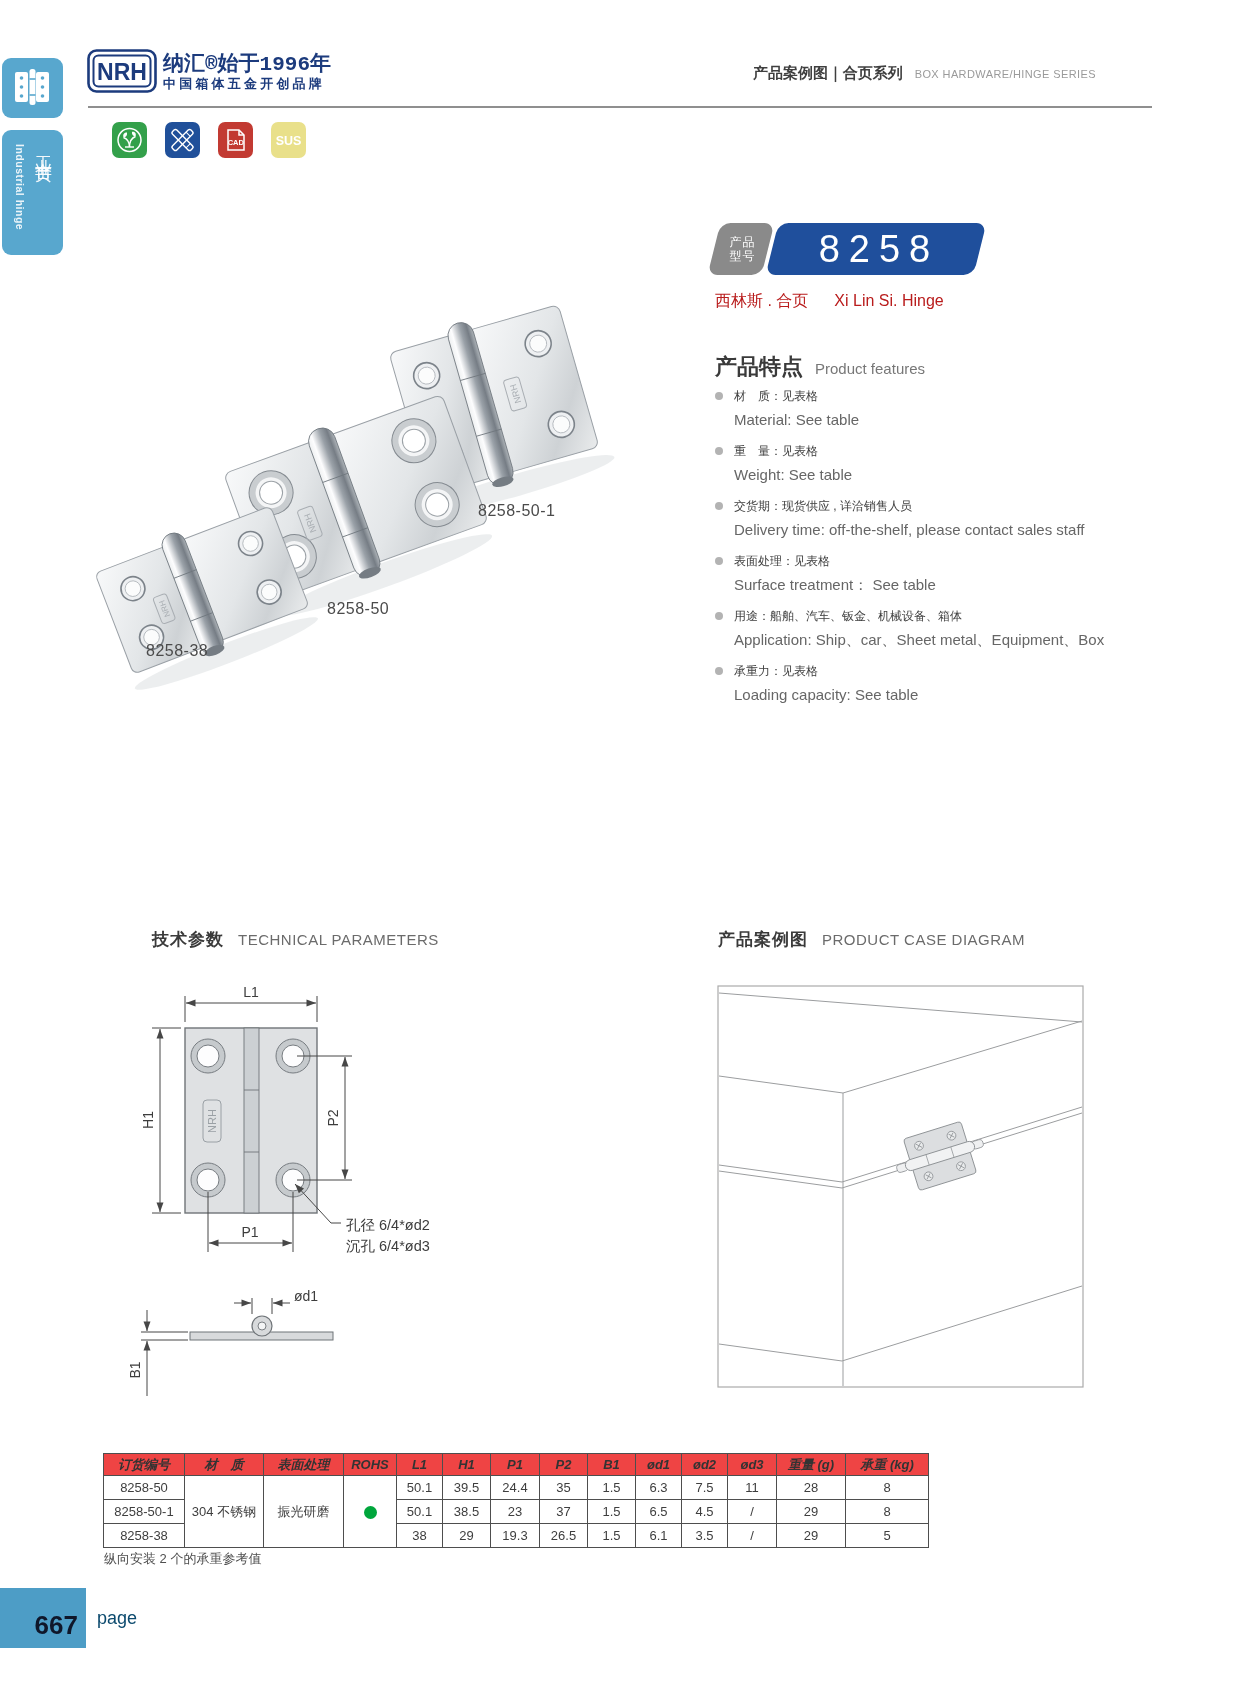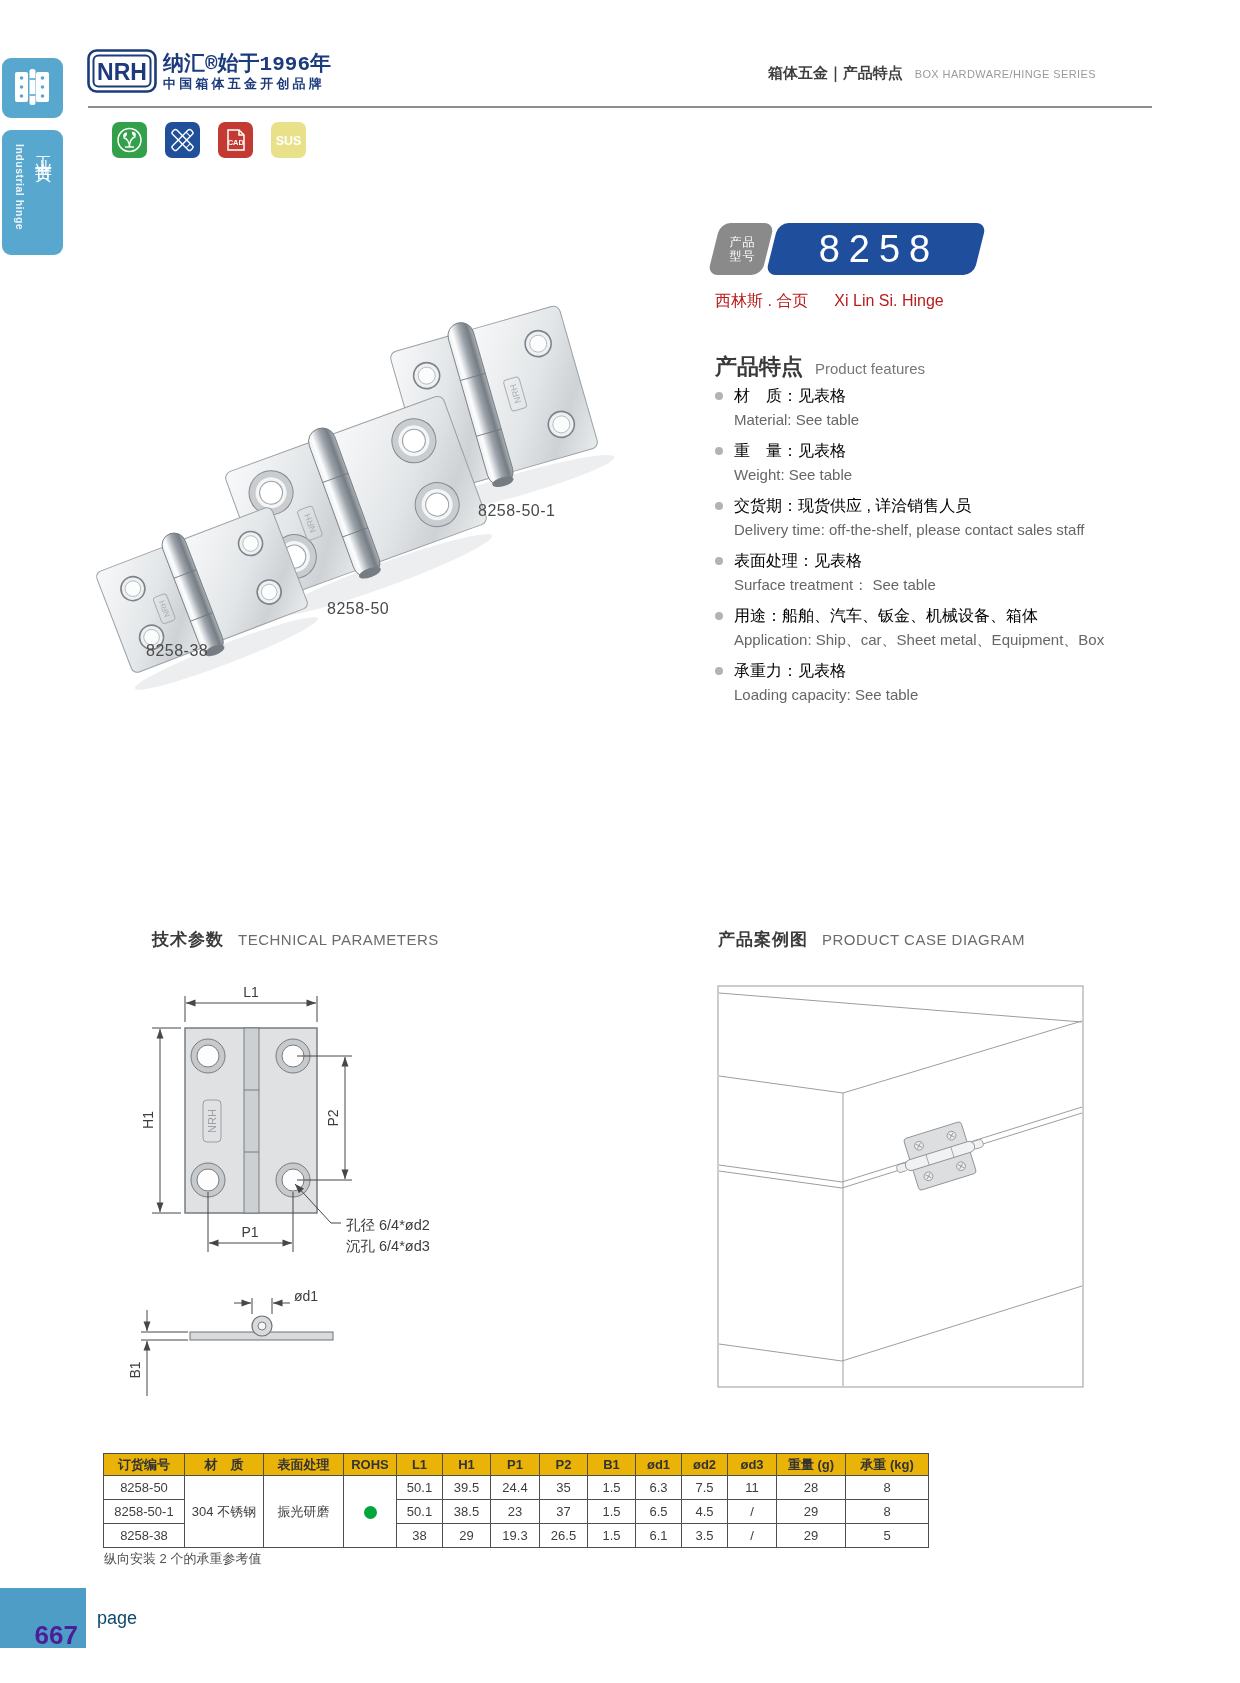--- a/index.html
+++ b/index.html
@@ -35,43 +35,43 @@
   .badge-blue .inner{transform:skewX(14deg);color:#fff;font-size:38px;line-height:52px;
               text-align:center;letter-spacing:9px;padding-left:6px;}
   .prod-name{position:absolute;left:715px;top:291px;display:flex;gap:26px;align-items:baseline;
              font-size:16px;color:#b91c1c;}
   
   .feat-title{position:absolute;left:715px;top:352px;display:flex;gap:12px;align-items:baseline;}
   .feat-title .cn{font-size:22px;font-weight:bold;color:#3a3a3a;text-align:center;}
   .feat-title .en{font-size:15px;color:#777;}
   .feats{position:absolute;left:715px;top:384px;width:480px;}
   .feat{margin-bottom:7px;}
-  .feat .cnl{font-size:16px;color:#000000;line-height:24px;position:relative;padding-left:19px;}
+  .feat .cnl{font-size:12px;color:#404040;line-height:24px;position:relative;padding-left:19px;}
   .feat .cnl .bullet{position:absolute;left:0;top:8px;width:8px;height:8px;border-radius:50%;
                      background:#b3b3b3;}
   .feat .enl{font-size:15px;color:#666;line-height:24px;padding-left:19px;}
   
   .photo-label{position:absolute;font-size:16px;color:#4b4b4b;letter-spacing:.5px;}
   
   .sec-title{position:absolute;display:flex;gap:14px;align-items:baseline;}
   .sec-title .cn{font-size:17px;font-weight:bold;color:#3a3a3a;letter-spacing:1px;}
   .sec-title .en{font-size:15px;color:#6b6b6b;letter-spacing:.5px;}
   
   table.params{position:absolute;left:103px;top:1453px;border-collapse:collapse;table-layout:fixed;
                font-size:13px;color:#3e3e3e;}
   table.params th,table.params td{border:1px solid #4e4e4e;text-align:center;padding:0;
                font-weight:normal;overflow:hidden;white-space:nowrap;}
-  table.params th{background:#eab308;height:21px;font-weight:600;color:#333;}
+  table.params th{background:#ef4444;height:21px;font-weight:600;color:#333;font-style:italic;}
   table.params td{height:23px;background:#fff;}
   .rohs-dot{display:inline-block;width:13px;height:13px;border-radius:50%;background:#00a63c;
             vertical-align:middle;}
   .footnote{position:absolute;left:104px;top:1550px;font-size:13px;color:#4f4f4f;}
   
   .page-box{position:absolute;left:0;top:1588px;width:86px;height:60px;background:#4d9dc6;}
-  .page-num{position:absolute;right:8px;top:32px;font-size:26px;font-weight:bold;color:#4c1d95;}
+  .page-num{position:absolute;right:8px;top:22px;font-size:26px;font-weight:bold;color:#0f172a;}
   .page-word{position:absolute;left:97px;top:1608px;font-size:18px;color:#0c4a6e;}
   svg text{font-family:"Liberation Sans","DejaVu Sans",sans-serif;}
 </style>
 </head>
 <body>
 
 <div id="page">
 
   <div class="side-box side-box1">
     <svg width="61" height="60" viewBox="0 0 61 60">
@@ -95,21 +95,21 @@
 
   <svg class="abs" style="left:87px;top:49px" width="70" height="44" viewBox="0 0 70 44">
     <rect x="1.5" y="1.5" width="67" height="41" rx="8" fill="none" stroke="#1c3b7d" stroke-width="2.6"></rect>
     <rect x="6.5" y="6.5" width="57" height="31" rx="5" fill="none" stroke="#1c3b7d" stroke-width="2"></rect>
     <text x="35" y="31" text-anchor="middle" font-size="23" font-weight="bold" fill="#1c3b7d">NRH</text>
   </svg>
   <div class="brand-tagline">纳汇®始于1996年</div>
   <div class="brand-sub">中国箱体五金开创品牌</div>
 
   <div class="series">
-    <span class="series-cn">箱体五金｜产品特点</span>
+    <span class="series-cn">产品案例图｜合页系列</span>
     <span class="series-en">BOX HARDWARE/HINGE SERIES</span>
   </div>
   <div class="hrule"></div>
 
   <div class="certs">
     <div class="cert" style="background:#33a04a">
       <svg width="35" height="36" viewBox="0 0 35 36">
         <circle cx="17.5" cy="18" r="11.5" fill="none" stroke="#fff" stroke-width="1.5"></circle>
         <path d="M17.5 25 C17.5 19.5 15.5 17 11.5 15.5" fill="none" stroke="#fff" stroke-width="1.4"></path>
         <path d="M17.5 25 C17.5 19 19.5 16 23.5 14.5" fill="none" stroke="#fff" stroke-width="1.4"></path>

